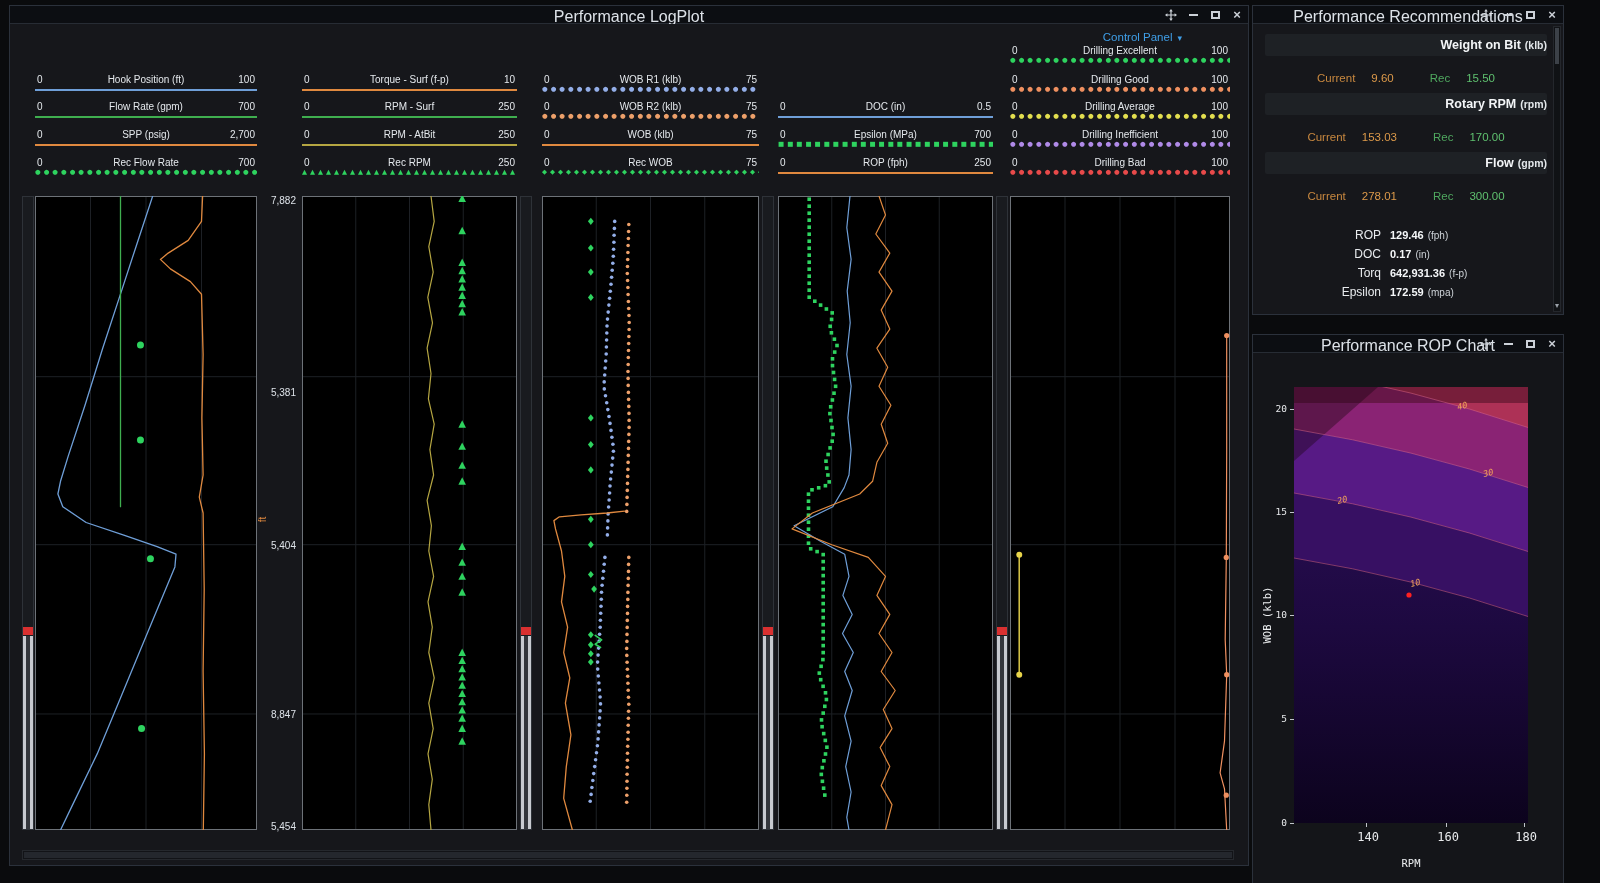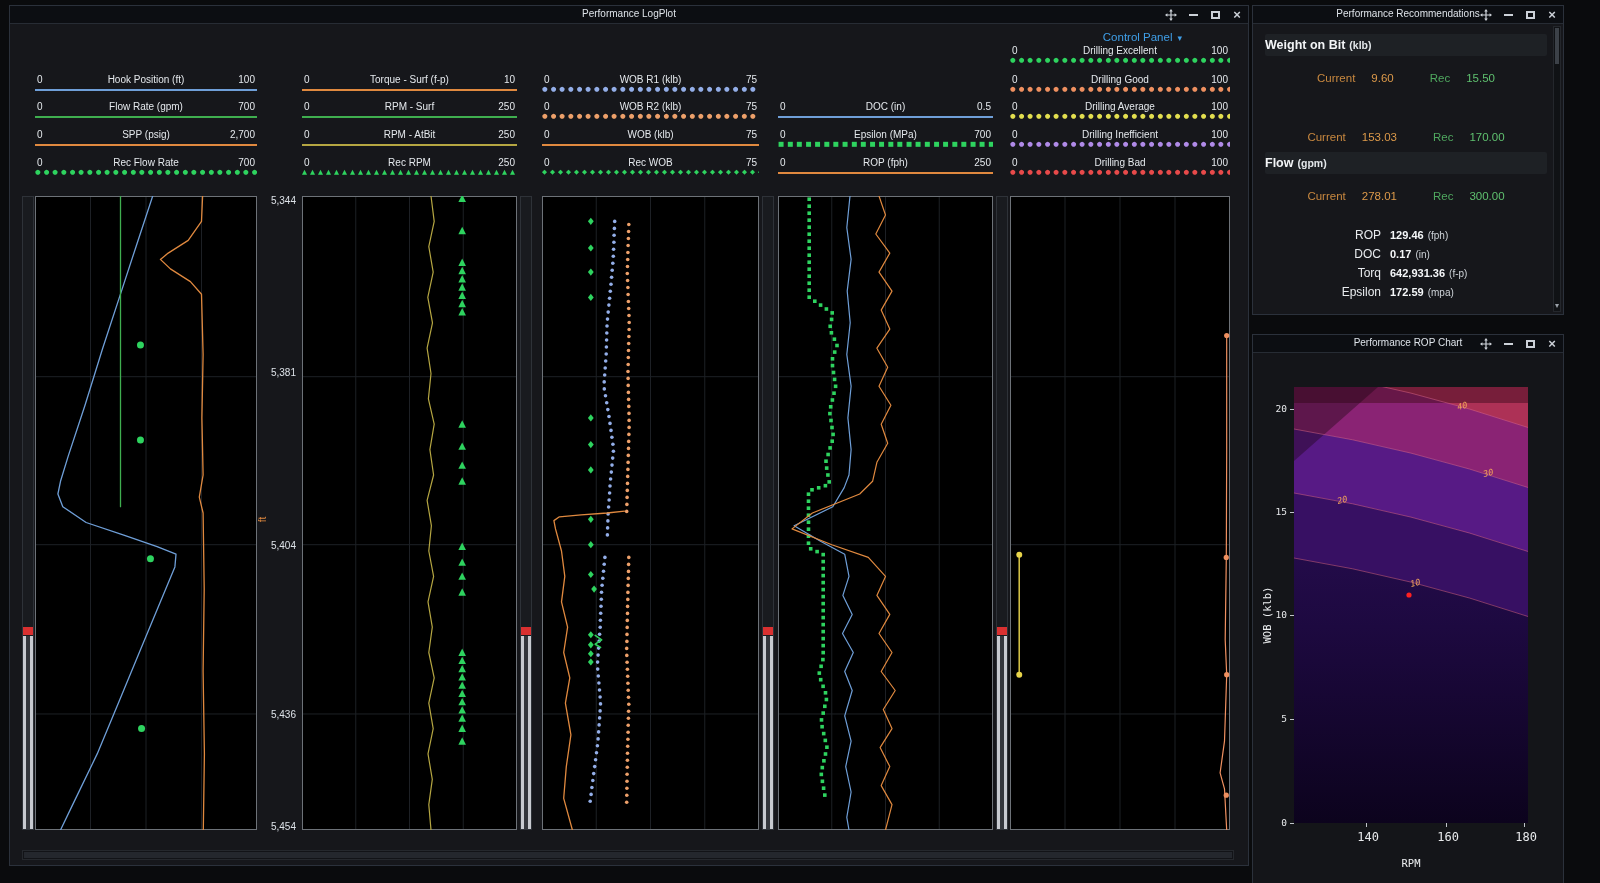--- a/index.html
+++ b/index.html
@@ -1,21 +1,21 @@
 <!DOCTYPE html>
 <html><head>
 <meta charset="utf-8">
 <style>
 *{margin:0;padding:0;box-sizing:border-box}
 html,body{width:1600px;height:883px;background:#07080a;overflow:hidden}
 body{font-family:"Liberation Sans",sans-serif}
 #app{position:relative;width:1600px;height:883px;background:#0a0b0d}
 .window{position:absolute;background:#16171b;border:1px solid #2b313b}
 .titlebar{position:relative;height:18px;background:#0c0e12;border-bottom:1px solid #272c34;cursor:default}
-.titlebar .title{position:absolute;left:0;right:0;top:2px;text-align:center;font-size:10px;color:#dde2e8}
+.titlebar .title{position:absolute;left:0;right:0;top:2px;text-align:center;font-size:16px;color:#dde2e8}
 .tb-icons{position:absolute;right:5px;top:0;height:100%;display:flex;align-items:center;gap:10px}
 .tb-icon{display:flex;align-items:center;justify-content:center;width:12px;height:12px;color:#ccd1d8}
 .tb-icon.close{font-size:13px;font-weight:bold;line-height:12px}
 .minbar{width:9px;height:2px;background:#ccd1d8;display:block}
 .maxbox{width:9px;height:8px;border:2px solid #ccd1d8;display:block}
 .content{position:absolute;top:18px;left:0;right:0;bottom:0;background:#16171b;overflow:hidden}
 #control-panel{position:absolute;top:7px;left:1060px;width:112px;text-align:right;color:#3f9fe8;font-size:11.5px;cursor:pointer}
 #control-panel .caret{font-size:9px;margin-left:5px}
 .hrow{position:absolute;height:26px;font-size:10px;color:#e4e8ec}
 .hmin{position:absolute;left:2px;top:0}
@@ -26,21 +26,21 @@
 .hind.line{top:15px;height:0;border-top:2px solid}
 .trackplot{position:absolute}
 #depth-axis{position:absolute;left:242px;top:172px;width:48px;height:634px}
 .dlabel{position:absolute;right:4px;transform:translateY(-50%);font-size:10px;color:#dde2e8}
 #ft-label{position:absolute;left:8px;top:318px;color:#e0893f;font-size:10px;transform:rotate(-90deg)}
 .vscroll{position:absolute;top:172px;width:12px;height:634px;background:#191b1f;border:1px solid #2e3238}
 .vthumb{position:absolute;left:0;width:10px;top:439px;height:193px;background:linear-gradient(90deg,#c7cad0 0 3px,#33363c 3px 7px,#c7cad0 7px 10px)}
 .vred{position:absolute;left:0;width:10px;top:430px;height:8px;background:#d93030}
 #lp-hscroll{position:absolute;left:12px;right:14px;top:826px;height:10px;background:#121317;border:1px solid #25282d}
 .hthumb{position:absolute;left:1px;top:1px;height:6px;right:1px;background:#24272d}
-.rsec-head{position:absolute;left:12px;right:16px;height:22px;background:#1e2125;text-align:left;font-size:12.5px;font-weight:bold;color:#f3f5f7;line-height:22px;border-radius:2px}
+.rsec-head{position:absolute;left:12px;right:16px;height:22px;background:#1e2125;text-align:right;font-size:12.5px;font-weight:bold;color:#f3f5f7;line-height:22px;border-radius:2px}
 .rsec-head .unit{font-size:10.5px;color:#e3e7ea;margin-left:4px}
 .rrow{position:absolute;left:12px;right:16px;height:24px;display:flex;justify-content:center;align-items:center;font-size:11.5px}
 .rcur-l{color:#c8883f}.rcur-v{color:#dd9a4a;margin-left:16px}
 .rrec-l{color:#4fa85f;margin-left:36px}.rrec-v{color:#5fc06f;margin-left:16px}
 .metric{position:absolute;left:0;right:22px;height:19px;display:flex;align-items:baseline}
 .metric .ml{width:128px;text-align:right;font-size:12px;color:#e8ebee}
 .metric .mv{font-size:11px;font-weight:bold;color:#f5f7f9;margin-left:9px}
 .metric .mu{font-size:10px;color:#cfd4d9;margin-left:4px}
 #rec-scroll{position:absolute;right:2px;top:2px;bottom:2px;width:8px;background:#101215;border:1px solid #24272c}
 .rthumb{position:absolute;left:1px;top:1px;width:4px;height:36px;background:#3c4148}
@@ -76,24 +76,24 @@
           </span>
         <span class="tb-icon close">×</span>
       </span>
     </header>
     <div class="content" id="lp-content">
       <div id="control-panel">
         <span>Control Panel</span><span class="caret">▾</span>
       </div>
       <div id="depth-axis">
         <span id="ft-label">ft</span>
-      <div class="dlabel" style="top: 4px;">5,344</div>
-          <div class="dlabel" style="top: 176px;">5,381</div>
+      <div class="dlabel" style="top: 4px;">7,882</div>
+          <div class="dlabel" style="top: 196px;">5,381</div>
           <div class="dlabel" style="top: 348.7px;">5,404</div>
-          <div class="dlabel" style="top: 517.978px;">5,436</div>
+          <div class="dlabel" style="top: 517.978px;">8,847</div>
           <div class="dlabel" style="top: 630px;">5,454</div>
         </div>
       <div id="lp-hscroll">
           <div class="hthumb"></div>
         </div>
 
     <div class="hrow" style="left: 25px; top: 50px; width: 222px;">
           <span class="hmin">0</span>
           <span class="hlab">Hook Position (ft)</span>
           <span class="hmax">100</span>
@@ -656,20 +656,21 @@
         <div class="rthumb"></div>
         <div class="rarrow">▾</div>
       </div>
     <div class="rsec-head" style="top: 10px;"><span>Weight on Bit</span><span class="unit">(klb)</span></div>
         <div class="rrow" style="top: 42px;">
           <span class="rcur-l">Current</span>
           <span class="rcur-v">9.60</span>
           <span class="rrec-l">Rec</span>
           <span class="rrec-v">15.50</span>
         </div>
+        <div class="rsec-head" style="top: 69px;"><span>Rotary RPM</span><span class="unit">(rpm)</span></div>
         <div class="rrow" style="top: 101px;">
           <span class="rcur-l">Current</span>
           <span class="rcur-v">153.03</span>
           <span class="rrec-l">Rec</span>
           <span class="rrec-v">170.00</span>
         </div>
         <div class="rsec-head" style="top: 128px;"><span>Flow</span><span class="unit">(gpm)</span></div>
         <div class="rrow" style="top: 160px;">
           <span class="rcur-l">Current</span>
           <span class="rcur-v">278.01</span>

